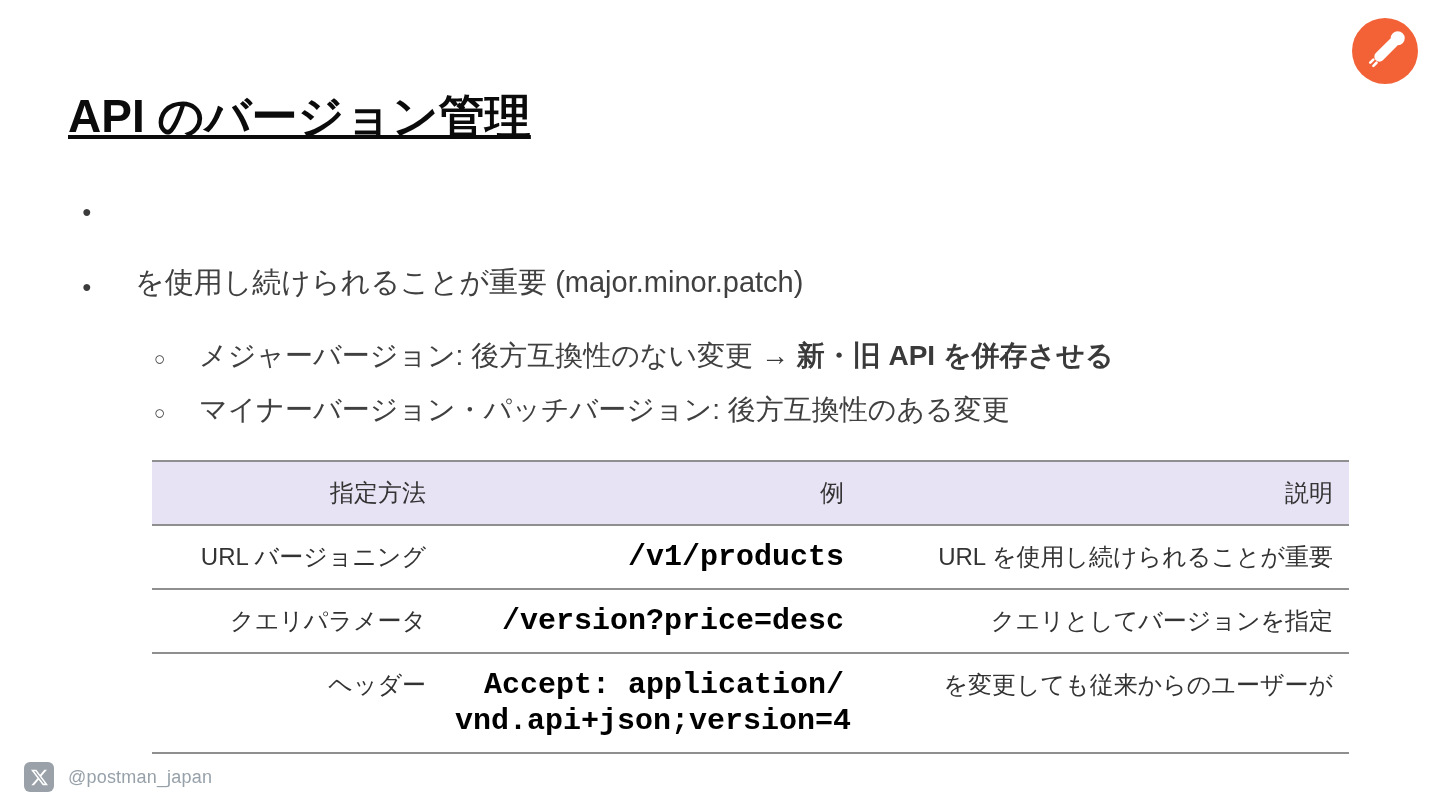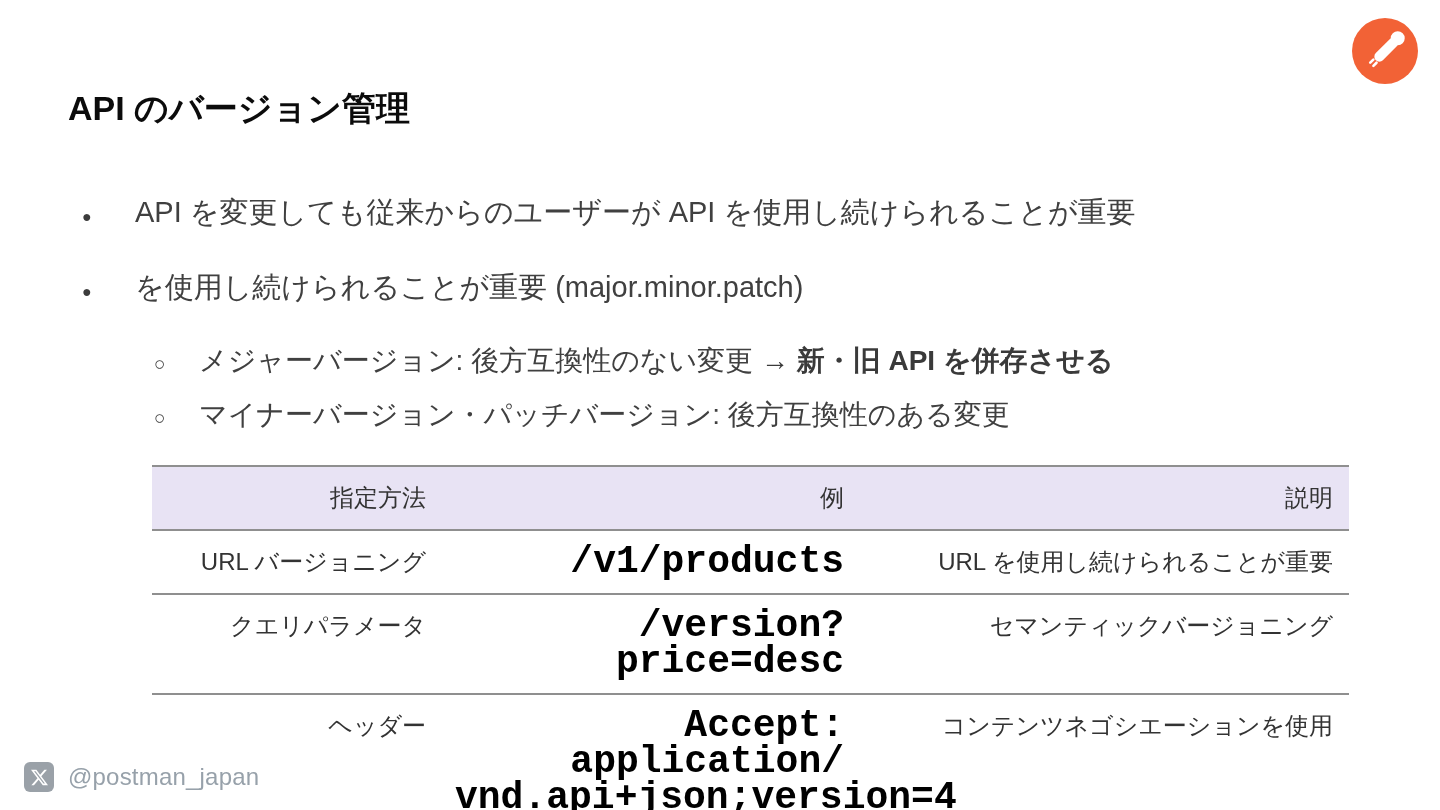--- a/index.html
+++ b/index.html
@@ -23,22 +23,22 @@
     overflow:hidden;
   }
   .slide{position:absolute;inset:0;}
 
   
   .logo{position:absolute;top:18px;right:22px;width:66px;height:66px;}
 
   
   .title{
     position:absolute;left:68px;top:86px;
-    font-size:34px;font-weight:bold;color:var(--title);
-    letter-spacing:0px;white-space:nowrap;
+    font-size:46px;font-weight:bold;color:var(--title);
+    letter-spacing:0px;white-space:nowrap;text-decoration:underline;
   }
 
   
   .content{position:absolute;left:68px;top:190px;right:40px;}
   .bullet-row{display:flex;align-items:baseline;line-height:44px;font-size:29px;color:var(--text);}
   .bullet-row.l1{padding-left:14px;margin-bottom:26px;}
   .bullet-row.l1 .marker{flex:0 0 53px;font-size:16px;color:#3c3c3c;}
   .bullet-row.l2{padding-left:86px;line-height:42px;font-size:28px;margin-bottom:9px;}
   .bullet-row.l2 .marker{flex:0 0 45px;font-size:19px;color:#3c3c3c;}
   .bullet-row .bold-seg{font-weight:bold;color:#3a3a3a;margin-top:32px;}
@@ -52,31 +52,31 @@
   .vtable th,.vtable td{
     text-align:right;vertical-align:top;
     padding:13px 16px 13px 13px;line-height:36px;
     border-top:2px solid var(--border);
     border-bottom:2px solid var(--border);
     font-weight:normal;
   }
   .vtable thead th{background:var(--header-bg);}
   .vtable td.code{
     font-family:"Liberation Mono","DejaVu Sans Mono",monospace;
-    font-weight:bold;font-size:38px;color:var(--code);
+    font-weight:bold;font-size:30px;color:var(--code);
     white-space:pre-wrap;line-height:36px;
   }
 
   
   .footer{position:absolute;left:24px;bottom:18px;display:flex;align-items:center;gap:14px;}
   .x-badge{
     width:30px;height:30px;border-radius:6px;background:var(--icon-bg);
     display:flex;align-items:center;justify-content:center;
   }
-  .handle{font-size:24px;color:var(--muted);letter-spacing:0.2px;}
+  .handle{font-size:18px;color:var(--muted);letter-spacing:0.2px;}
 </style>
 </head>
 <body>
 
 <div class="slide">
 
   <div class="logo">
     <svg viewBox="0 0 66 66" width="66" height="66" aria-hidden="true">
       <circle cx="33" cy="33" r="33" fill="#f26236"></circle>
       <g transform="rotate(45 33 33)">
@@ -87,21 +87,20 @@
       </g>
     </svg>
   </div>
 
   <h1 class="title">API のバージョン管理</h1>
 
   <div class="content">
 
     <div class="bullet-row l1">
       <span class="marker">●</span>
-      <span>API を変更しても従来からのユーザーが API を使用し続けられることが重要</span>
     </div>
 
     <div class="bullet-row l1">
       <span class="marker">●</span>
       <span>を使用し続けられることが重要 (major.minor.patch)</span>
     </div>
 
     <div class="bullet-row l2">
       <span class="marker">○</span>
       <span><span>メジャーバージョン: 後方互換性のない変更 </span><span class="bold-seg">→ 新・旧 API を併存させる</span></span>
@@ -127,27 +126,27 @@
       </thead>
       <tbody>
         <tr>
           <td>URL バージョニング</td>
           <td class="code">/v1/products</td>
           <td>URL を使用し続けられることが重要</td>
         </tr>
         <tr>
           <td>クエリパラメータ</td>
           <td class="code">/version?price=desc</td>
-          <td>セマンティックバージョニング</td>
+          <td>クエリとしてバージョンを指定</td>
         </tr>
         <tr>
           <td>ヘッダー</td>
           <td class="code">Accept: application/
 vnd.api+json;version=4</td>
-          <td>コンテンツネゴシエーションを使用</td>
+          <td>を変更しても従来からのユーザーが</td>
         </tr>
       </tbody>
     </table>
 
   </div>
 
   <div class="footer">
     <span class="x-badge">
       <svg viewBox="0 0 24 24" width="17" height="17" aria-hidden="true">
         <path fill="#ffffff" d="M18.901 1.153h3.68l-8.04 9.19L24 22.846h-7.406l-5.8-7.584-6.638 7.584H.474l8.6-9.83L0 1.154h7.594l5.243 6.932ZM17.61 20.644h2.039L6.486 3.24H4.298Z"></path>

